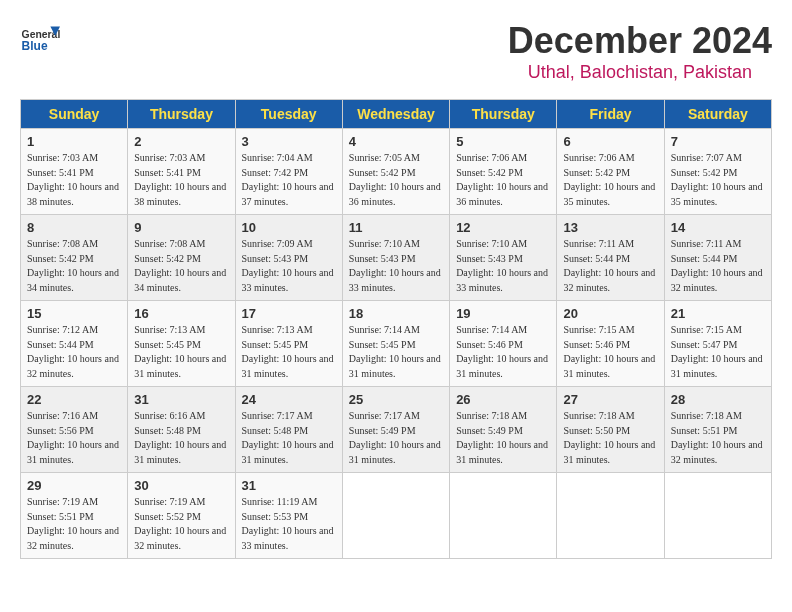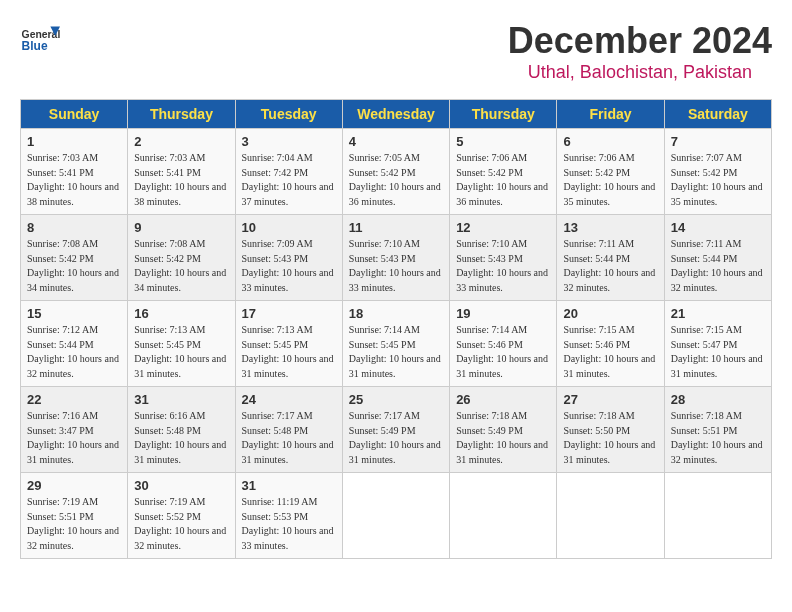--- a/index.html
+++ b/index.html
@@ -265,21 +265,21 @@
           <div class="day-info">Sunrise: 7:15 AM
 Sunset: 5:47 PM
 Daylight: 10 hours
 and 31 minutes.</div>
         </td>
       </tr>
       <tr>
         <td>
           <span class="day-num">22</span>
           <div class="day-info">Sunrise: 7:16 AM
-Sunset: 3:47 PM
+Sunset: 5:56 PM
 Daylight: 10 hours
 and 31 minutes.</div>
         </td>
         <td>
           <span class="day-num">31</span>
           <div class="day-info">Sunrise: 6:16 AM
 Sunset: 5:48 PM
 Daylight: 10 hours
 and 31 minutes.</div>
         </td>

